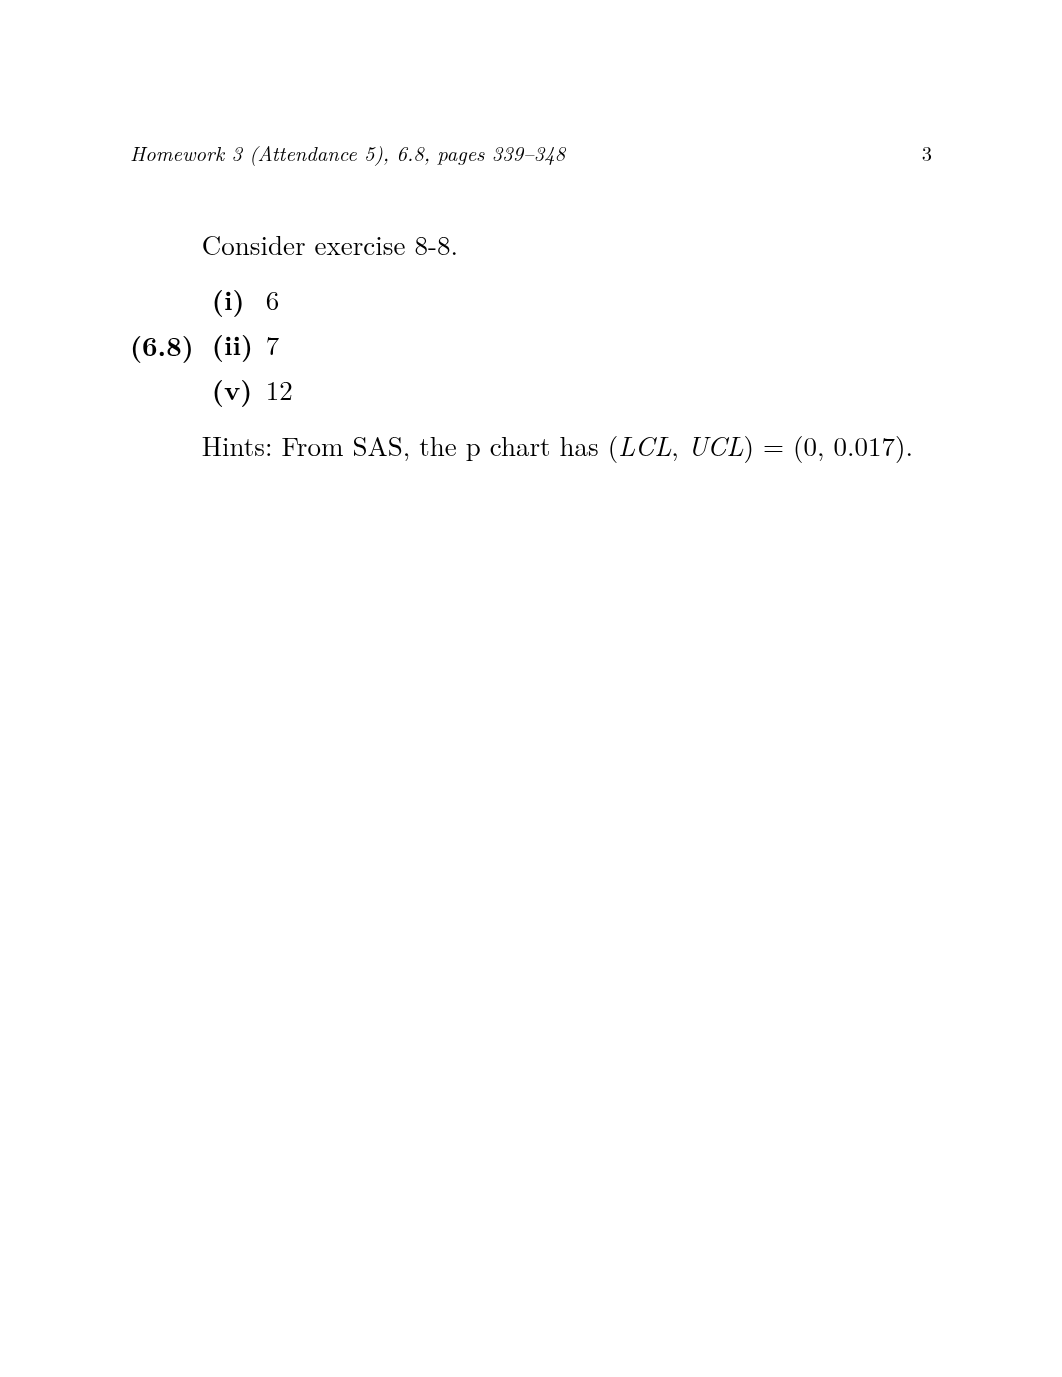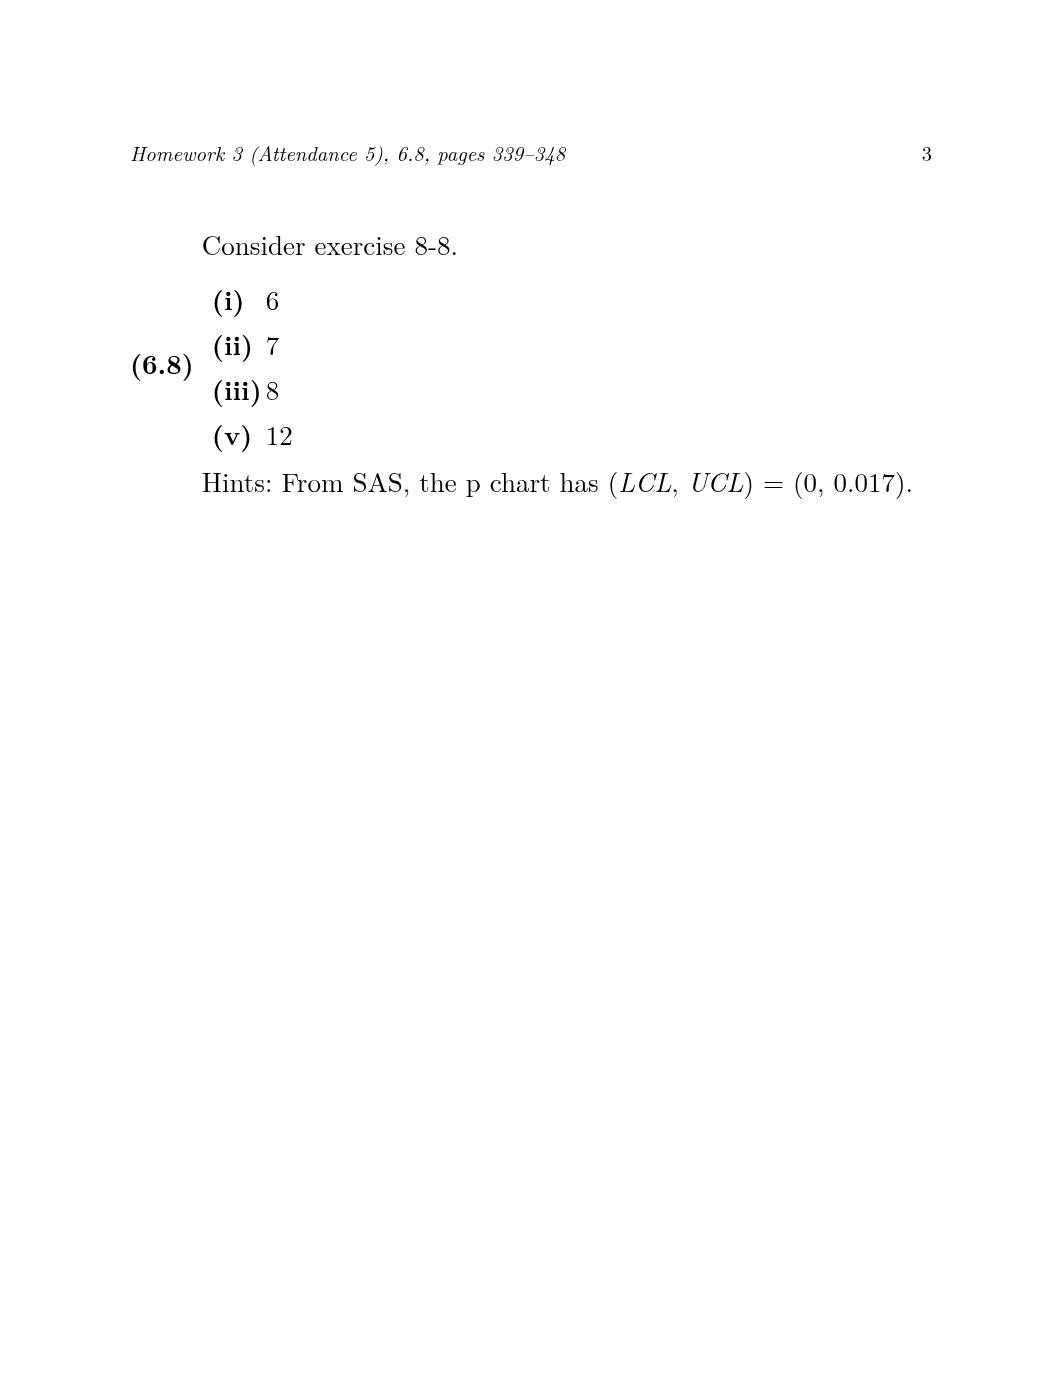--- a/index.html
+++ b/index.html
@@ -57,21 +57,21 @@
       display: flex;
       align-items: baseline;
       margin-bottom: 4px;
     }
     .choice-label {
       font-weight: bold;
       min-width: 54px;
       text-align: left;
     }
     .hint {
-      margin-top: 7px;
+      margin-top: 16px;
     }
     .mathit {
       font-style: italic;
     }
     .mathpunct {
       font-style: normal;
     }
   </style>
 </head>
 <body>
@@ -91,24 +91,20 @@
       <ul class="choices">
         <li>
           <span class="choice-label">(i)</span>
           <span>6</span>
         </li>
         <li>
           <span class="choice-label">(ii)</span>
           <span>7</span>
         </li>
         <li>
-          <span class="choice-label">(iii)</span>
-          <span>8</span>
-        </li>
-        <li>
           <span class="choice-label">(v)</span>
           <span>12</span>
         </li>
       </ul>
 
       <div class="hint">
         <span>Hints: From SAS, the p chart has (</span><span class="mathit">LCL</span><span class="mathpunct">, </span><span class="mathit">UCL</span><span>) = (0</span><span class="mathpunct">, </span><span>0.017).</span>
       </div>
     </div>
   </div>

